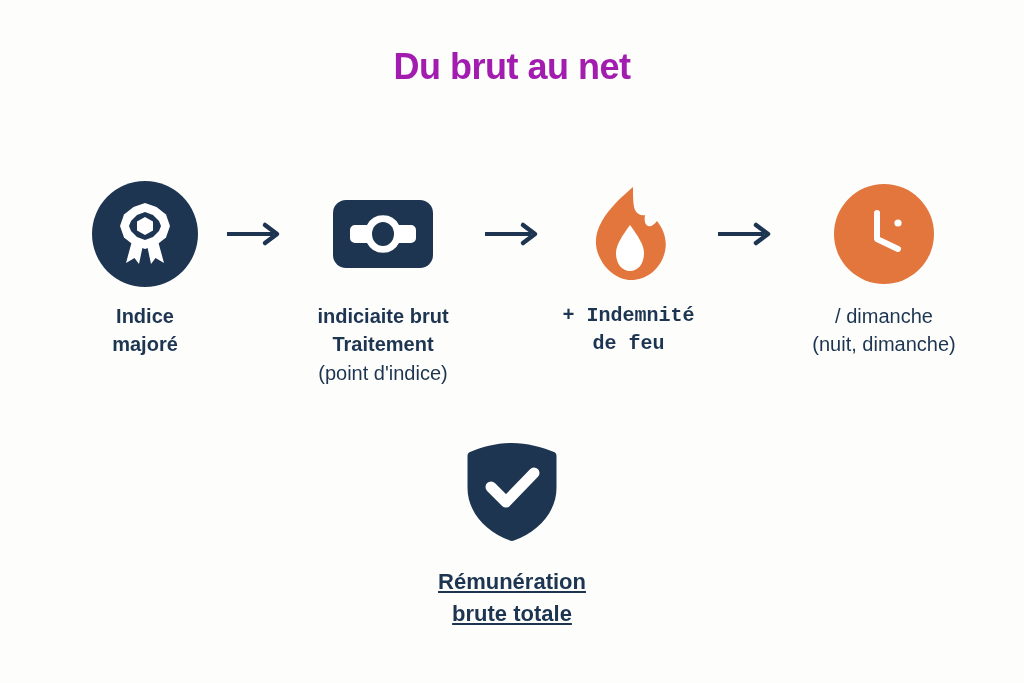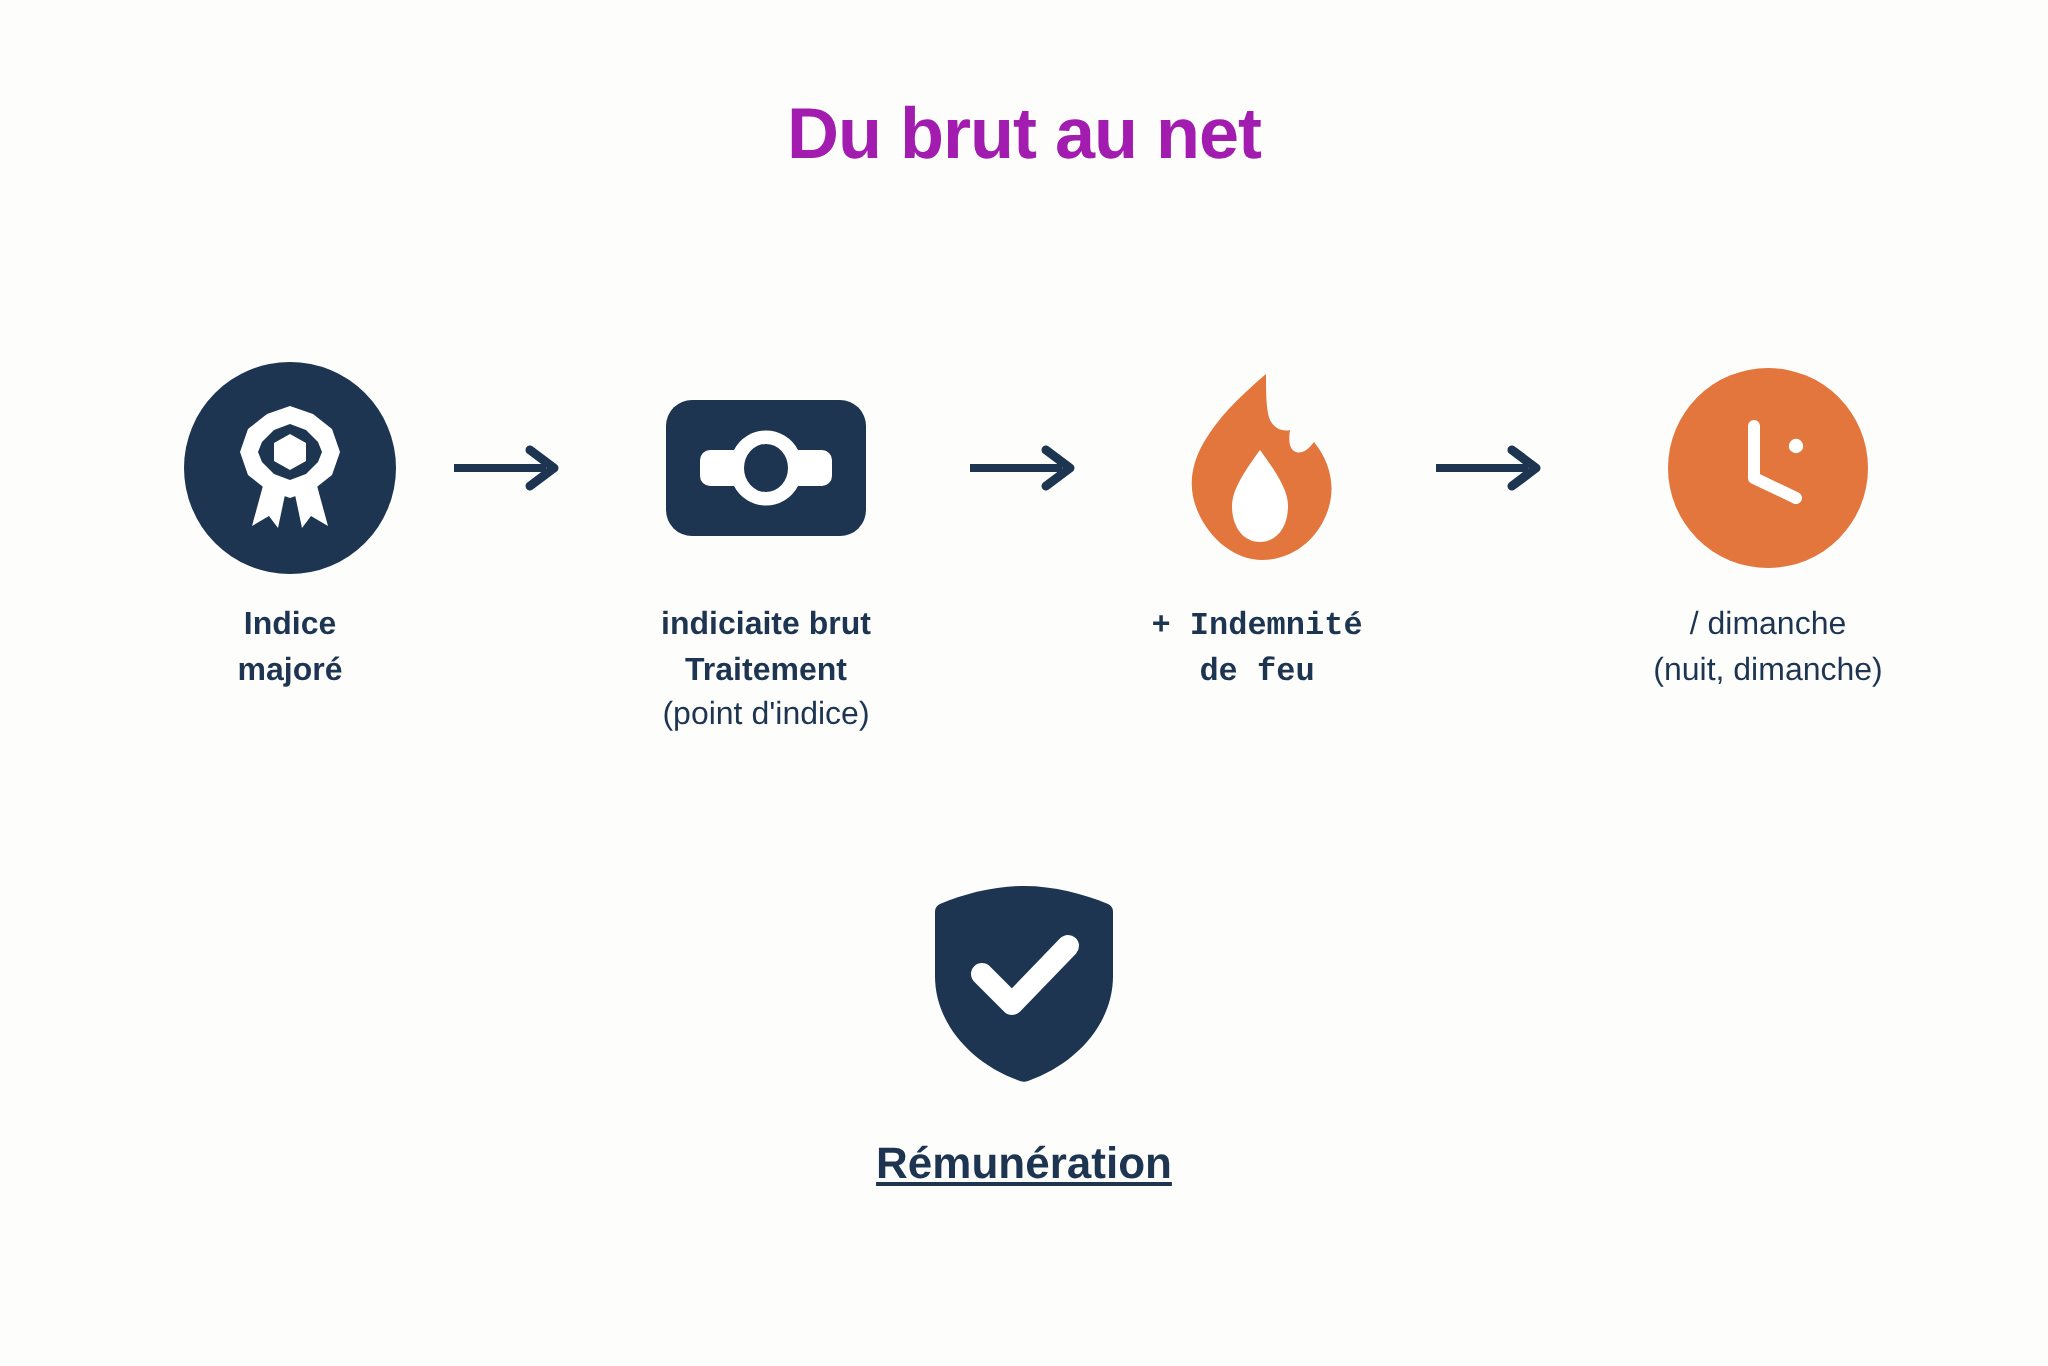--- a/index.html
+++ b/index.html
@@ -58,21 +58,21 @@
     height: 124px;
     display: flex;
     align-items: center;
     justify-content: center;
   }
 
   .step-label {
     margin-top: 6px;
     text-align: center;
     color: #1d3551;
-    font-size: 16px;
+    font-size: 20px;
     line-height: 1.42;
   }
   .step-label .bold {
     font-weight: 700;
     display: block;
   }
   .step-label .regular {
     font-weight: 400;
     display: block;
   }
@@ -249,16 +249,17 @@
 
   </div>
 
   <div class="total-block">
     <svg width="100" height="104" viewBox="0 0 100 104">
       <path d="M50 3 C65 3 80 7 92 12 C93.5 12.6 94.5 14 94.5 15.8 L94.5 48 C94.5 72 76 92 52 100.5 C50.7 101 49.3 101 48 100.5 C24 92 5.5 72 5.5 48 L5.5 15.8 C5.5 14 6.5 12.6 8 12 C20 7 35 3 50 3 Z" fill="#1d3551"></path>
       <polyline points="29,47 44,62 72,33" fill="none" stroke="#ffffff" stroke-width="11" stroke-linecap="round" stroke-linejoin="round"></polyline>
     </svg>
     <div class="total-label">
       <span>Rémunération</span>
+      <span>brute totale</span>
     </div>
   </div>
 
 </div>
 
 </body></html>

